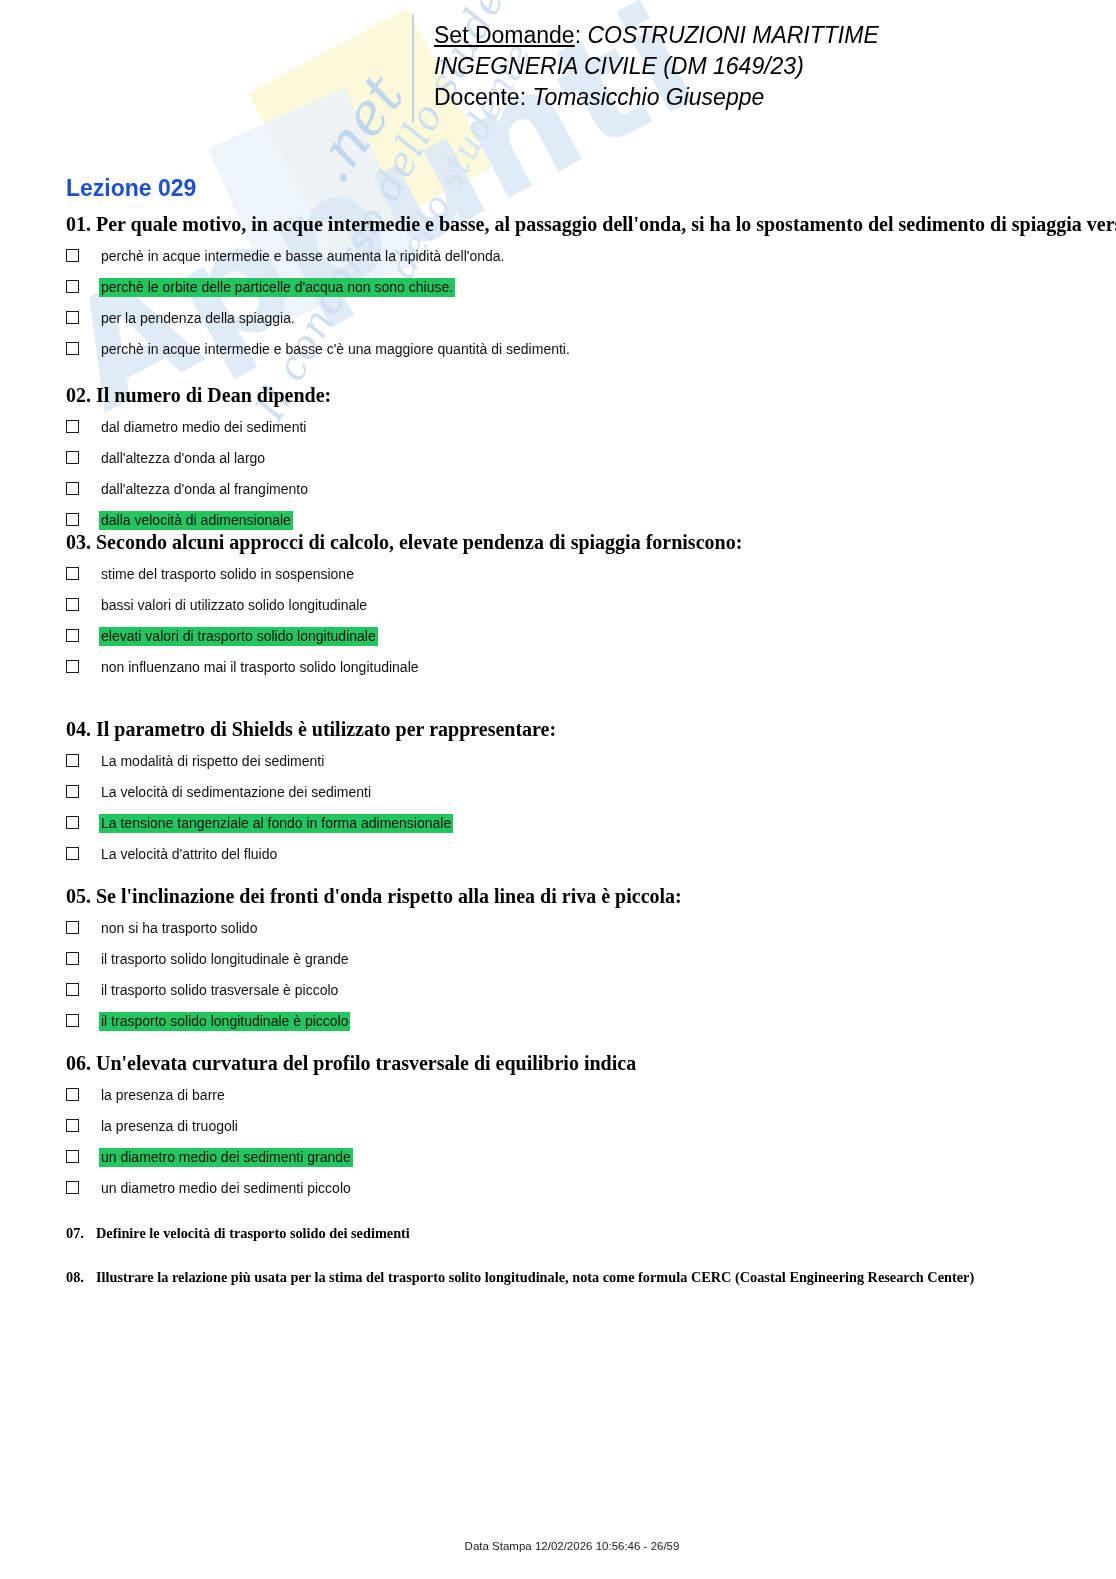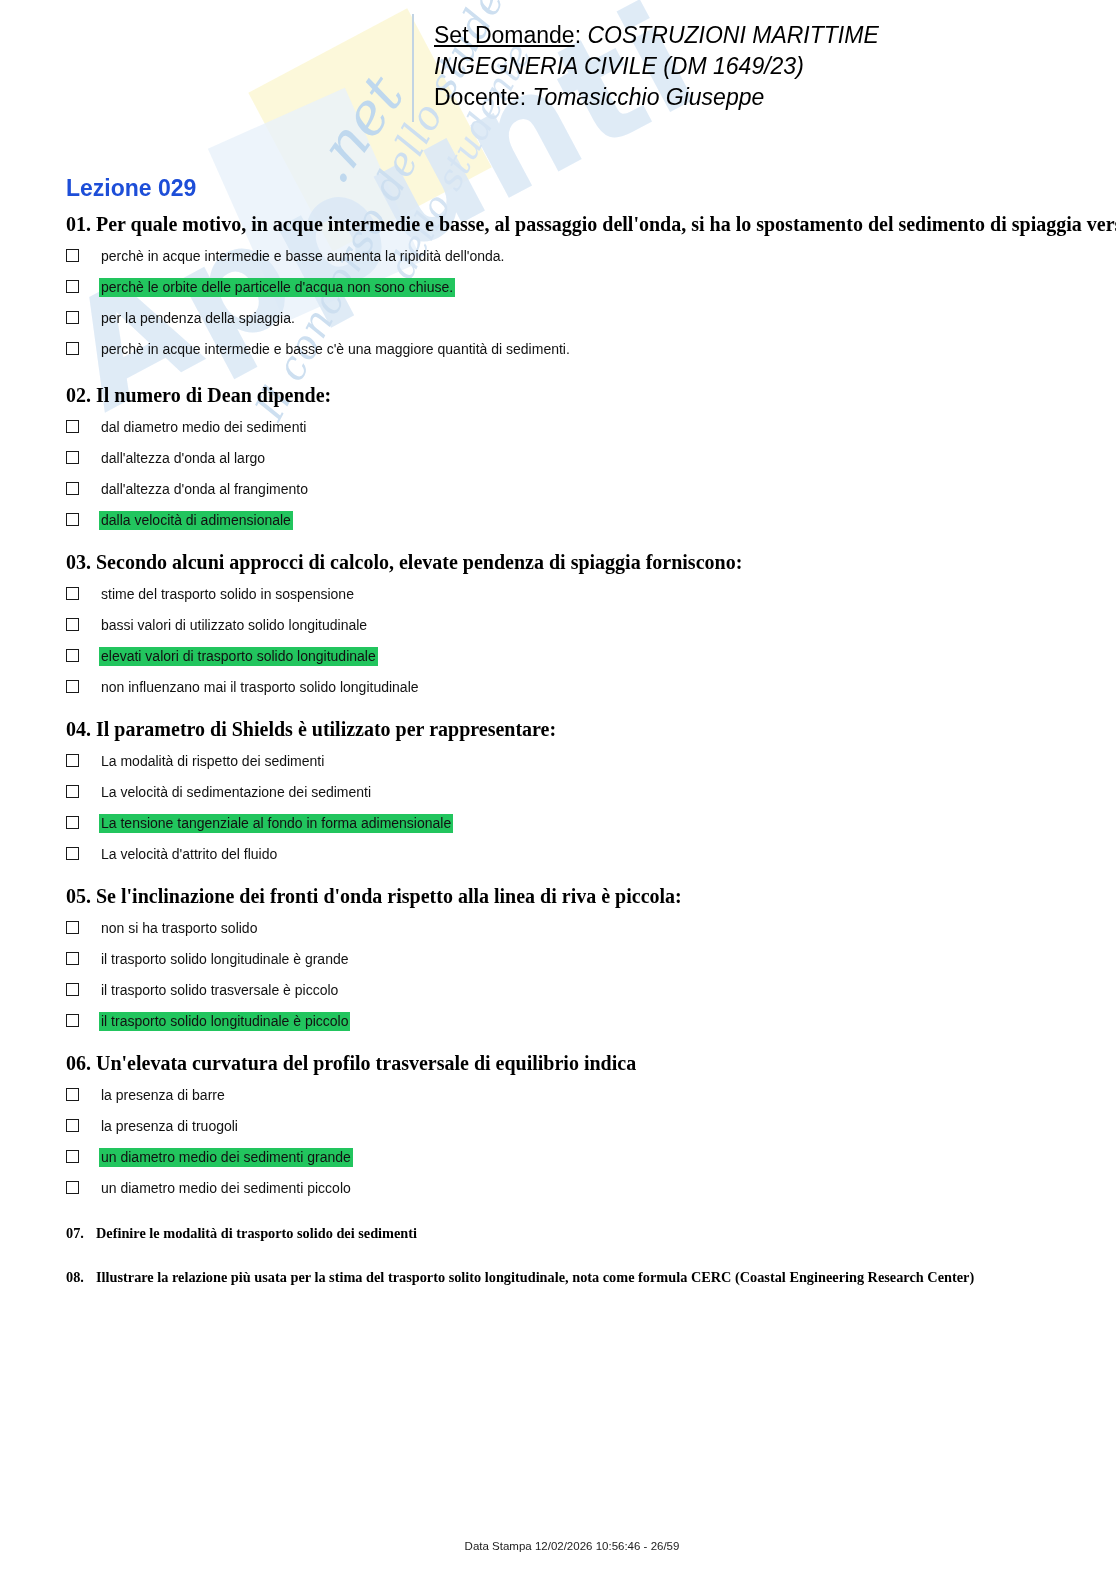--- a/index.html
+++ b/index.html
@@ -280,21 +280,21 @@
           <div class="option-row">
             <div class="checkbox"></div>
             <div class="opt-text">dall'altezza d'onda al frangimento</div>
           </div>
           <div class="option-row">
             <div class="checkbox"></div>
             <div class="opt-text hl">dalla velocità di adimensionale</div>
           </div>
         </div>
       </div>
-      <div class="question-block" style="top: 553px;">
+      <div class="question-block" style="top: 533px;">
         <div class="q-head"><span class="q-num">03.</span><span>Secondo alcuni approcci di calcolo, elevate pendenza di spiaggia forniscono:</span></div>
         <div class="options">
           <div class="option-row">
             <div class="checkbox"></div>
             <div class="opt-text">stime del trasporto solido in sospensione</div>
           </div>
           <div class="option-row">
             <div class="checkbox"></div>
             <div class="opt-text">bassi valori di utilizzato solido longitudinale</div>
           </div>
@@ -364,20 +364,20 @@
           <div class="option-row">
             <div class="checkbox"></div>
             <div class="opt-text hl">un diametro medio dei sedimenti grande</div>
           </div>
           <div class="option-row">
             <div class="checkbox"></div>
             <div class="opt-text">un diametro medio dei sedimenti piccolo</div>
           </div>
         </div>
       </div>
-      <div class="q-open" style="top: 1224px;"><span class="q-num">07.</span><span>Definire le modalità di trasporto solido dei sedimenti</span></div>
+      <div class="q-open" style="top: 1224px;"><span class="q-num">07.</span><span>Definire le velocità di trasporto solido dei sedimenti</span></div>
       <div class="q-open" style="top: 1268px;"><span class="q-num">08.</span><span>Illustrare la relazione più usata per la stima del trasporto solito longitudinale, nota come formula CERC (Coastal Engineering Research Center)</span></div>
     </div>
 </div>
 
 <div id="footer">
   <span class="ftxt">Data Stampa 12/02/2026 10:56:46 - 26/59</span>
 </div>
 
 </body></html>

